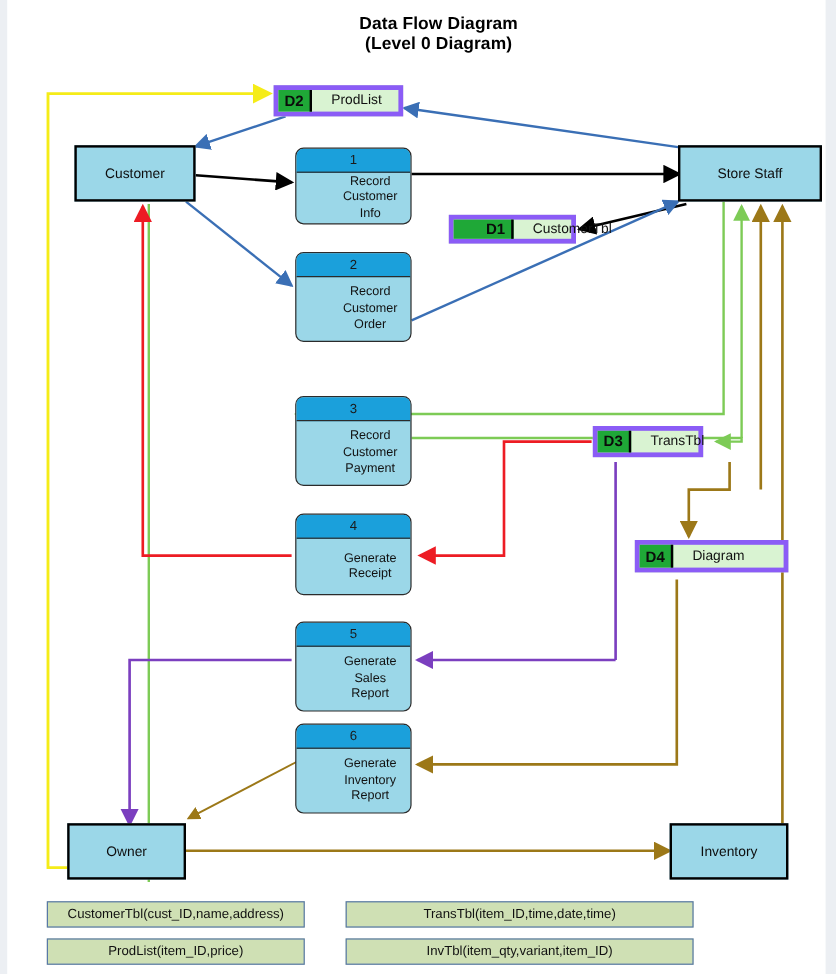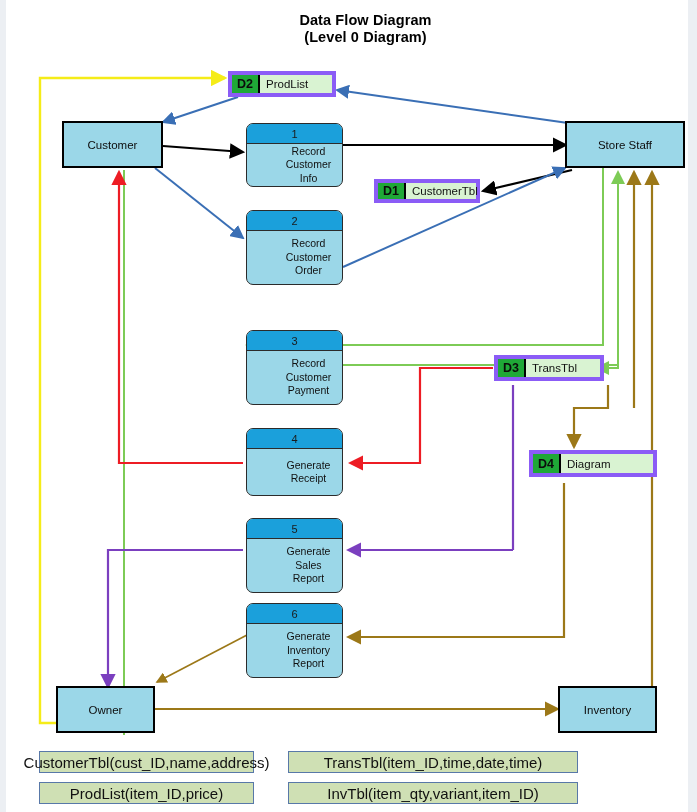--- a/index.html
+++ b/index.html
@@ -56,29 +56,29 @@
     border:4px solid #8b5cf6;background:#D9F3D2;
     display:flex;align-items:stretch;
   }
   .store .tag{
     flex:0 0 auto;background:#1FA837;border-right:2px solid #000;
     display:flex;align-items:center;justify-content:center;
     font-size:12.5px;font-weight:bold;color:#0b0b0b;
   }
   .store .sname{
     flex:1 1 auto;display:flex;align-items:center;
-    padding-left:6px;font-size:11.5px;color:#111;
+    padding-left:16px;font-size:11.5px;color:#111;
   }
 
   
   .legend{
     position:absolute;box-sizing:border-box;
     background:#CFE0B4;border:1.4px solid #5878A8;
     display:flex;align-items:center;justify-content:center;
-    font-size:15px;color:#111;
+    font-size:11px;color:#111;
   }
 </style>
 </head>
 <body>
 
 <div id="stage">
 
   <div class="leftbar"></div>
   <div class="rightbar"></div>
 
@@ -226,25 +226,25 @@
       <span>Report</span>
     </div>
   </div>
 
   <div class="store" style="left:228px;top:71px;width:108px;height:26px;">
     <div class="tag" style="width:26px;">D2</div>
     <div class="sname">ProdList</div>
   </div>
 
   <div class="store" style="left:374px;top:179px;width:106px;height:24px;">
-    <div class="tag" style="width:26px;">D1</div>
+    <div class="tag" style="width:26px;padding-left:22px;">D1</div>
     <div class="sname">CustomerTbl</div>
   </div>
 
-  <div class="store" style="left:494px;top:355px;width:110px;height:26px;">
+  <div class="store" style="left:494px;top:355px;width:92px;height:26px;">
     <div class="tag" style="width:26px;">D3</div>
     <div class="sname">TransTbl</div>
   </div>
 
   <div class="store" style="left:529px;top:450px;width:128px;height:27px;">
     <div class="tag" style="width:26px;">D4</div>
     <div class="sname">Diagram</div>
   </div>
 
   <div class="legend" style="left:39px;top:751px;width:215px;height:22px;">

